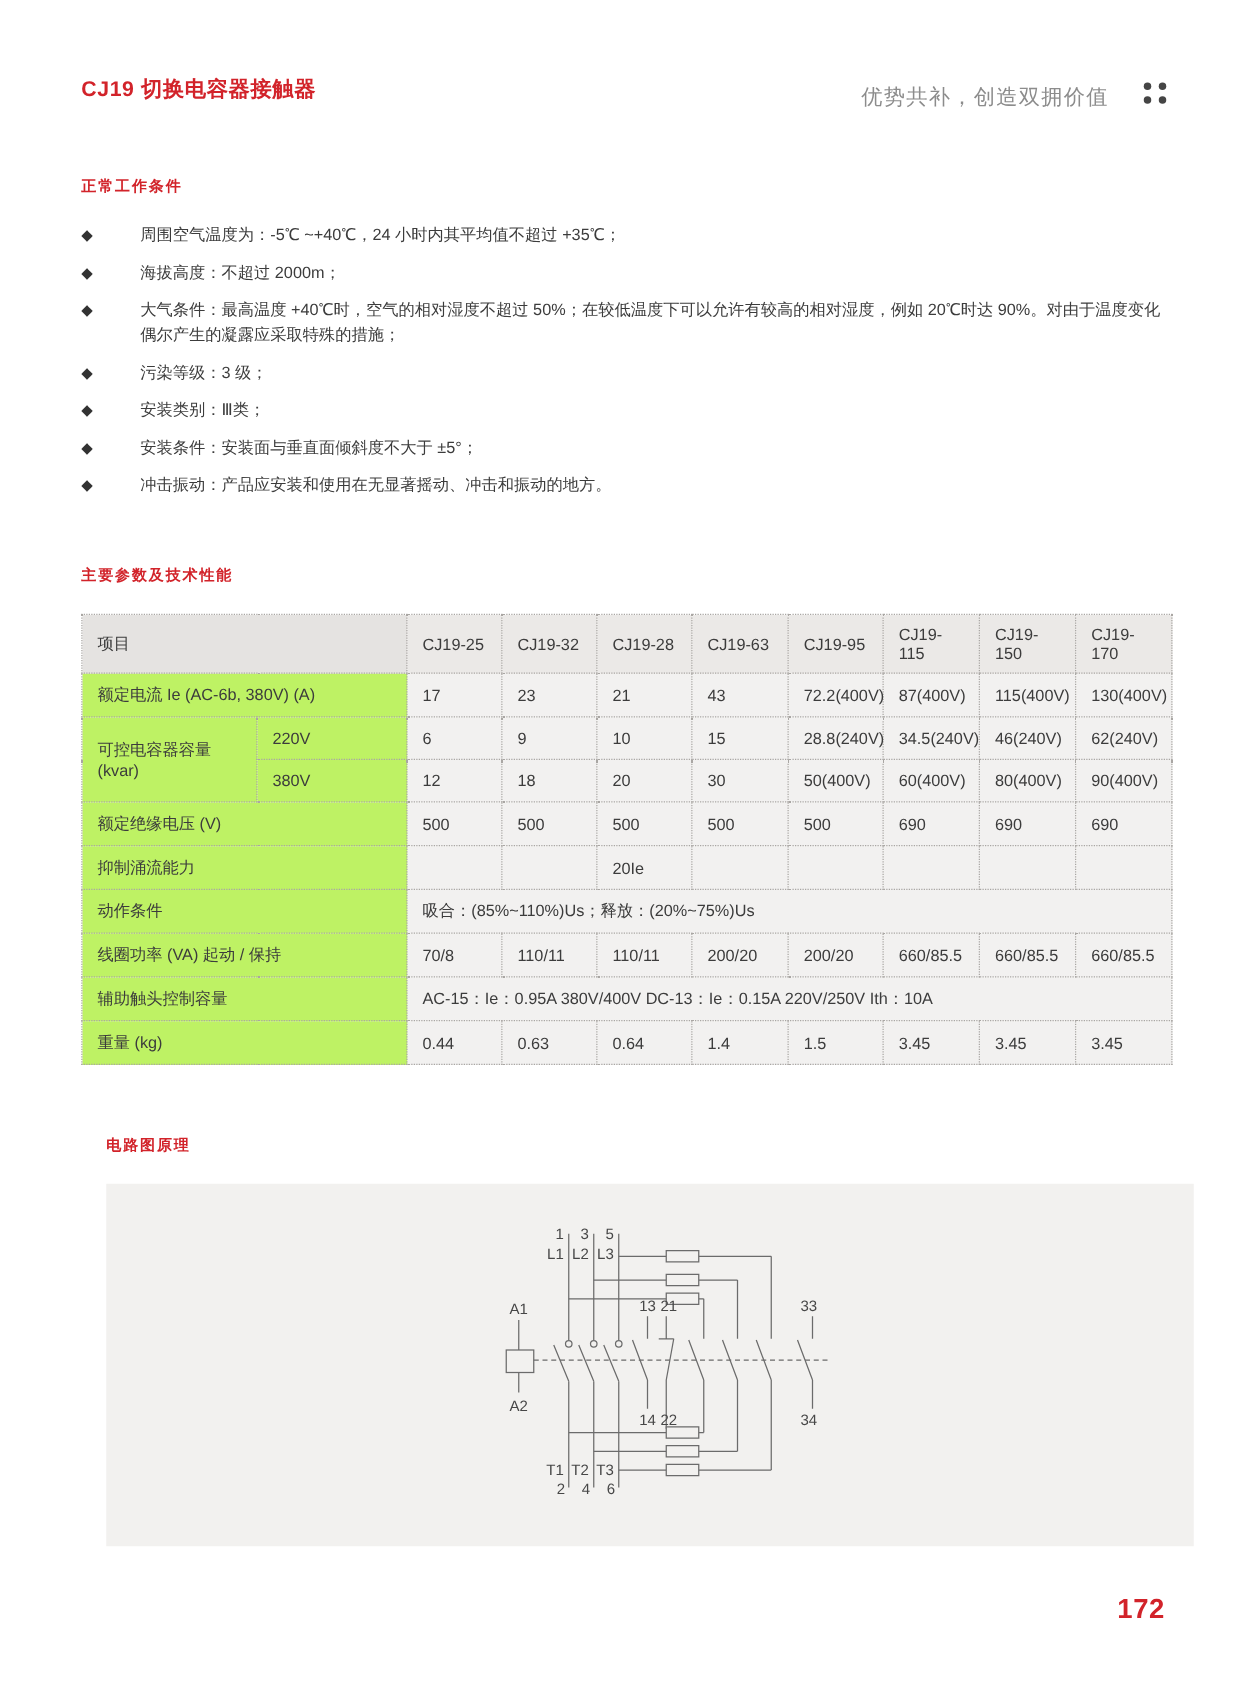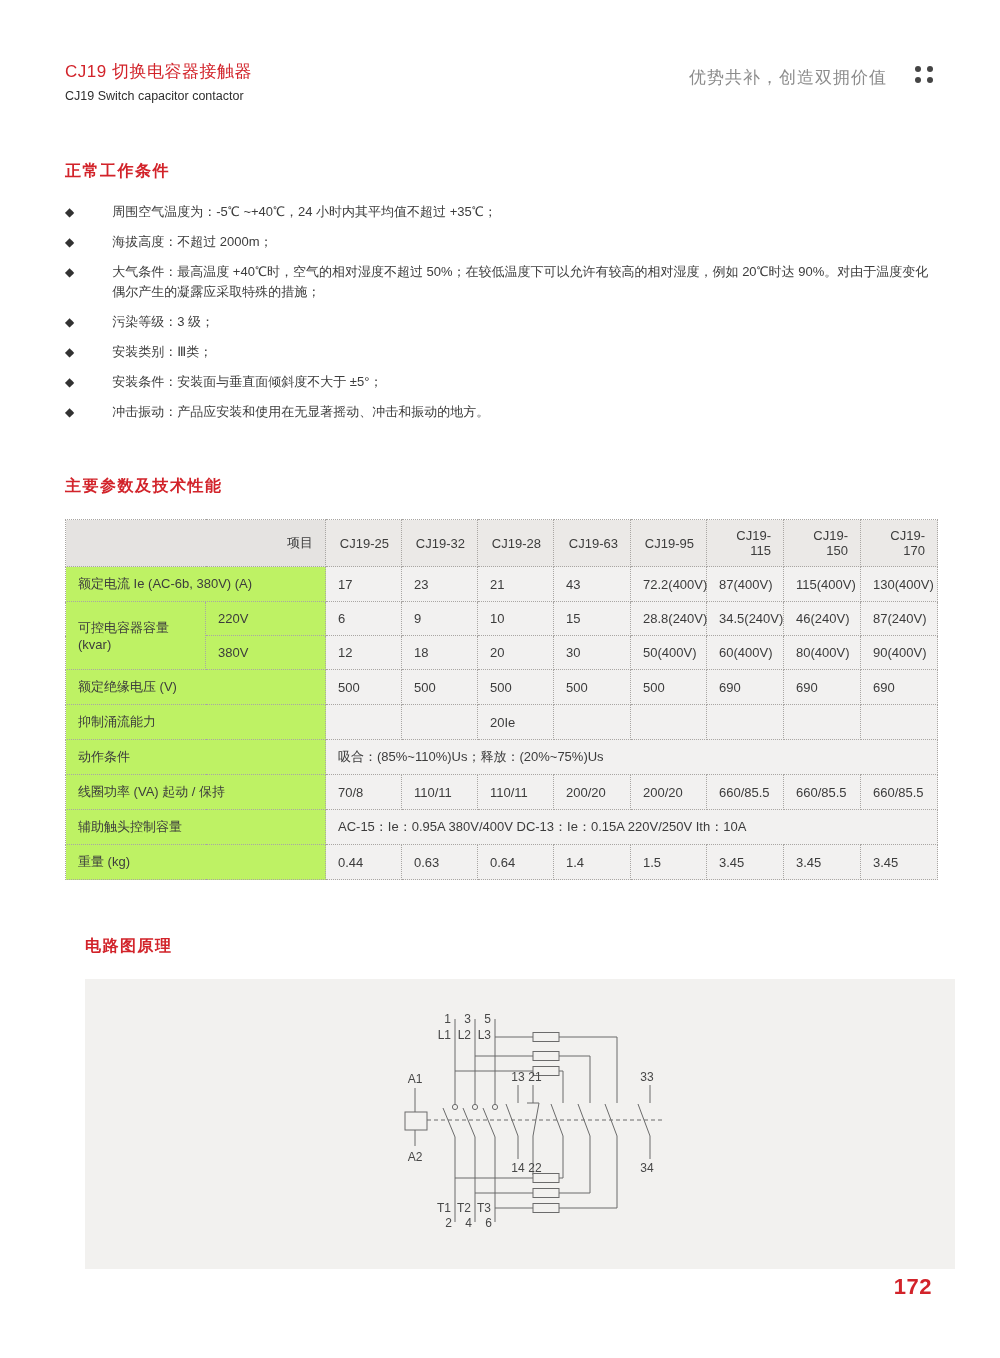--- a/index.html
+++ b/index.html
@@ -2,63 +2,62 @@
 <html style="--accent: #d2232a;"><head>
 <meta charset="utf-8">
 <style>
   :root { --accent:#d2232a; --text:#3c3c3c; --muted:#8c8c8c; --panel:#f2f1ef; --line:#6b6b6b; --border:#a9a6a3; }
   * { margin:0; padding:0; box-sizing:border-box; }
   body { background:#ffffff; font-family:"Liberation Sans", sans-serif; }
   .page { position:relative; width:1000px; height:1358px; background:#fff; overflow:hidden; padding:0 65px; }
 
   
   .hdr { padding-top:60px; position:relative; }
-  .hdr-title { color:var(--accent); font-size:17px; font-weight:normal; letter-spacing:0.5px; }
+  .hdr-title { color:var(--accent); font-size:17px; font-weight:bold; letter-spacing:0.5px; }
   .hdr-sub { color:#2e2e2e; font-size:12.5px; margin-top:6px; }
   .hdr-tagline { position:absolute; top:66px; right:48px; color:var(--muted); font-size:17px; letter-spacing:1px; }
   .dots-icon { position:absolute; top:66px; right:0px; width:20px; height:18px;
     display:grid; grid-template-columns:1fr 1fr; grid-template-rows:1fr 1fr; gap:4px; }
   .dots-icon i { width:6px; height:6px; border-radius:50%; background:#454545; }
 
   
-  .sec-h { color:var(--accent); font-size:16px; font-weight:bold; letter-spacing:1.5px; }
+  .sec-h { color:var(--accent); font-size:12px; font-weight:bold; letter-spacing:1.5px; }
   .sec-conditions { margin-top:58px; }
   .sec-specs { margin-top:54px; }
   .sec-circuit { margin-top:56px;padding-left:20px; }
 
   
   .blist { list-style:none; margin-top:20px; }
   .blist li { display:flex; align-items:flex-start; color:var(--text); font-size:13px; line-height:1.6; margin-bottom:9px; }
   .blist .bmark { font-size:12px; color:#323232; margin-right:7px; line-height:1.7; flex:0 0 auto; }
   .blist .btext { flex:1;margin-left:31px; }
 
   
   table.spec { margin-top:22px; width:870px; border-collapse:collapse; table-layout:fixed; }
   table.spec td { border:1px dotted var(--border); font-size:13px; color:var(--text);
     padding:8px 12px; height:34px; background:#f2f1f0; vertical-align:middle; text-align:left; }
-  table.spec tr.head td { background:#ebe9e7; height:45px;text-align:right; }
+  table.spec tr.head td { background:#ebe9e7; height:45px; }
   table.spec tr.head td.lbl { background:#e5e3e1; }
   table.spec td.lbl, table.spec td.sublbl { background:#bef264; }
 
   
   .panel { margin-top:22px; width:870px; height:290px; background:var(--panel); }
   .cdiag text { font-size:12px; fill:#474747; font-family:"Liberation Sans", sans-serif; }
   .cdiag .w { stroke:var(--line); stroke-width:1; fill:none; }
   .cdiag .box { stroke:var(--line); stroke-width:1; fill:var(--panel); }
 
   .pageno { position:absolute; right:68px; top:1274px; color:var(--accent); font-size:22px; font-weight:bold; letter-spacing:0.5px; }
 </style>
 </head>
 <body>
 
 <div class="page">
 
   <div class="hdr">
     <div class="hdr-title">CJ19 切换电容器接触器</div>
-    <div class="hdr-sub">CJ19 Switch capacitor contactor</div>
     <div class="hdr-tagline">优势共补，创造双拥价值</div>
     <div class="dots-icon">
       <i></i>
         <i></i>
       <i></i>
         <i></i>
     </div>
   </div>
 
   <div class="sec-conditions">
@@ -136,21 +135,21 @@
           <tr>
             <td class="lbl" rowspan="2">可控电容器容量 (kvar)</td>
             <td class="sublbl">220V</td>
             <td>6</td>
             <td>9</td>
             <td>10</td>
             <td>15</td>
             <td>28.8(240V)</td>
             <td>34.5(240V)</td>
             <td>46(240V)</td>
-            <td>87(240V)</td>
+            <td>62(240V)</td>
           </tr>
           <tr>
             <td class="sublbl">380V</td>
             <td>12</td>
             <td>18</td>
             <td>20</td>
             <td>30</td>
             <td>50(400V)</td>
             <td>60(400V)</td>
             <td>80(400V)</td>

